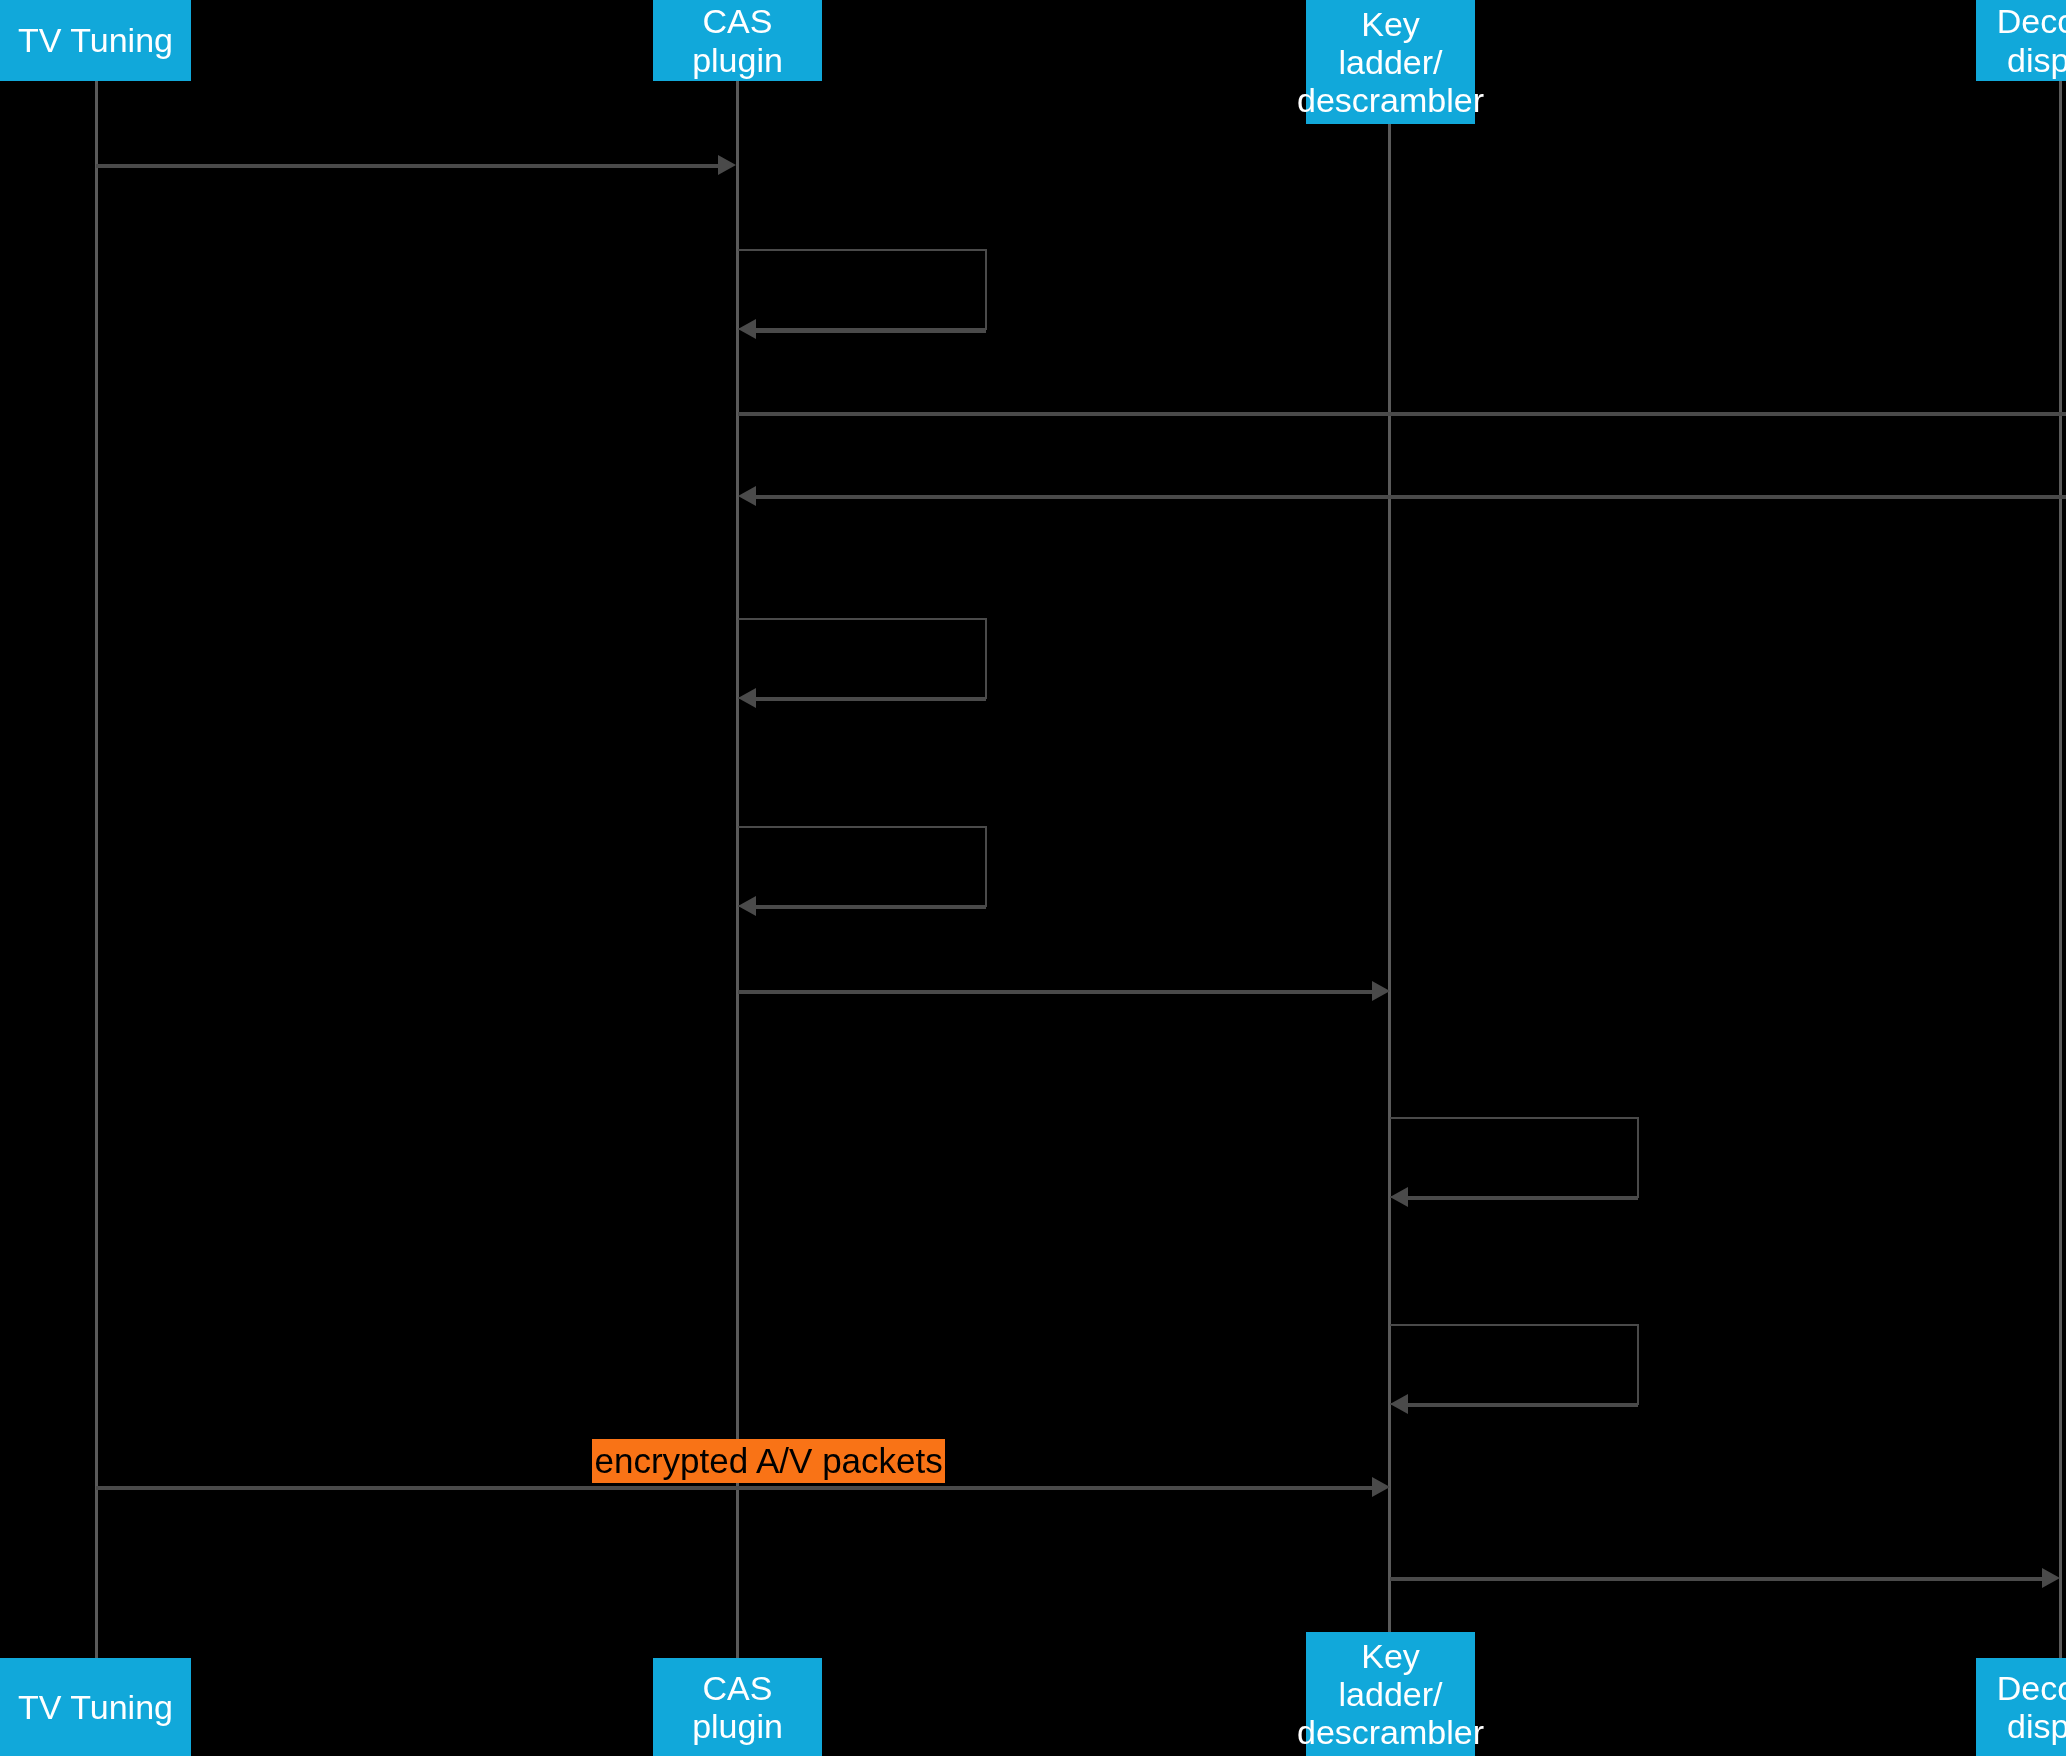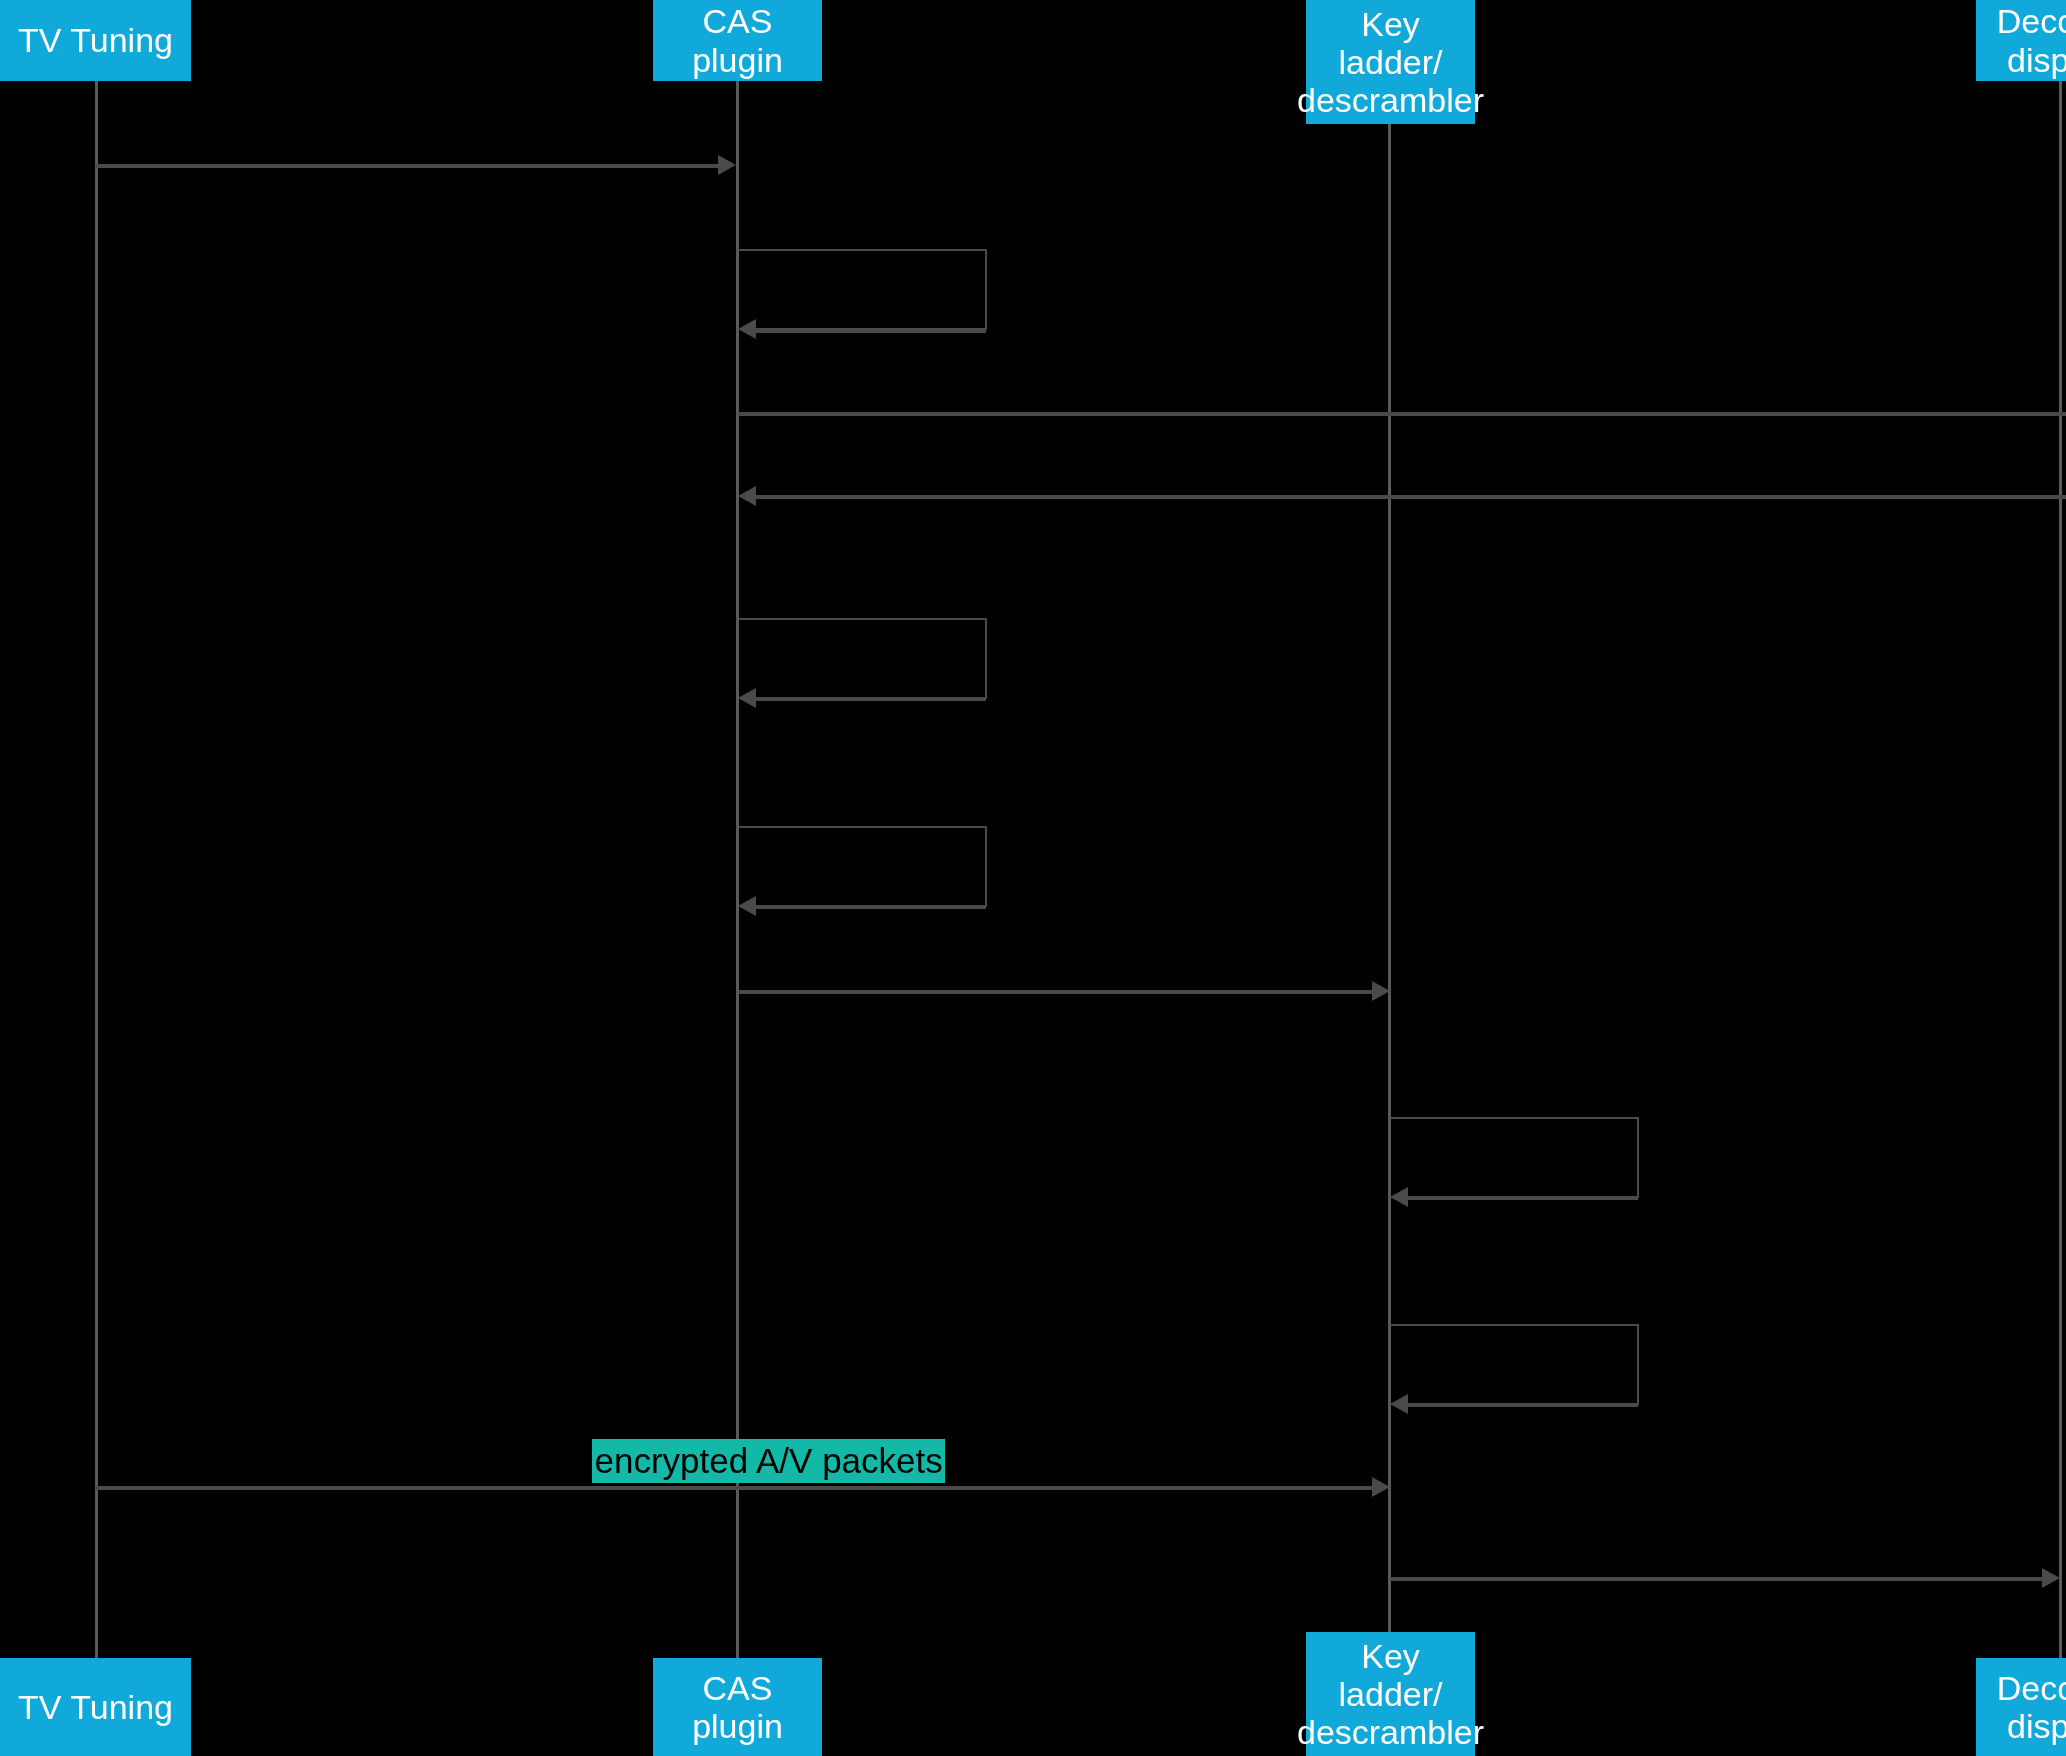--- a/index.html
+++ b/index.html
@@ -8,21 +8,21 @@
   .lifeline{position:absolute;width:2.5px;background:#5a5a5a;}
   .actorbox{position:absolute;background:#11a8da;color:#fff;display:flex;align-items:center;
             justify-content:center;text-align:center;line-height:1.12;font-weight:400;}
   .actorbox span{display:block;padding:0 4.1px;}
   .msgline{position:absolute;height:3.7px;background:#4a4a4a;}
   .arrowhead{position:absolute;width:0;height:0;}
   .arrow-r{border-top:10.7px solid transparent;border-bottom:10.7px solid transparent;border-left:18px solid #4a4a4a;}
   .arrow-l{border-top:10.7px solid transparent;border-bottom:10.7px solid transparent;border-right:18px solid #4a4a4a;}
   .selfbox{position:absolute;border:2.5px solid #4a4a4a;border-left:none;background:transparent;box-sizing:border-box;}
   .msglabel{position:absolute;color:#000;white-space:nowrap;}
-  .msglabel.visible{background:#14b8a6;}
+  .msglabel.visible{background:#f97316;}
   .msglabel.hidden{background:transparent;color:#000;}
 </style>
 </head>
 <body>
 
 <div id="stage">
 
   <div class="lifeline" style="left:95px;  top:81px;  height:1577px;"></div>
   <div class="lifeline" style="left:736px; top:81px;  height:1577px;"></div>
   <div class="lifeline" style="left:1388px; top:124px;  height:1534px;"></div>

